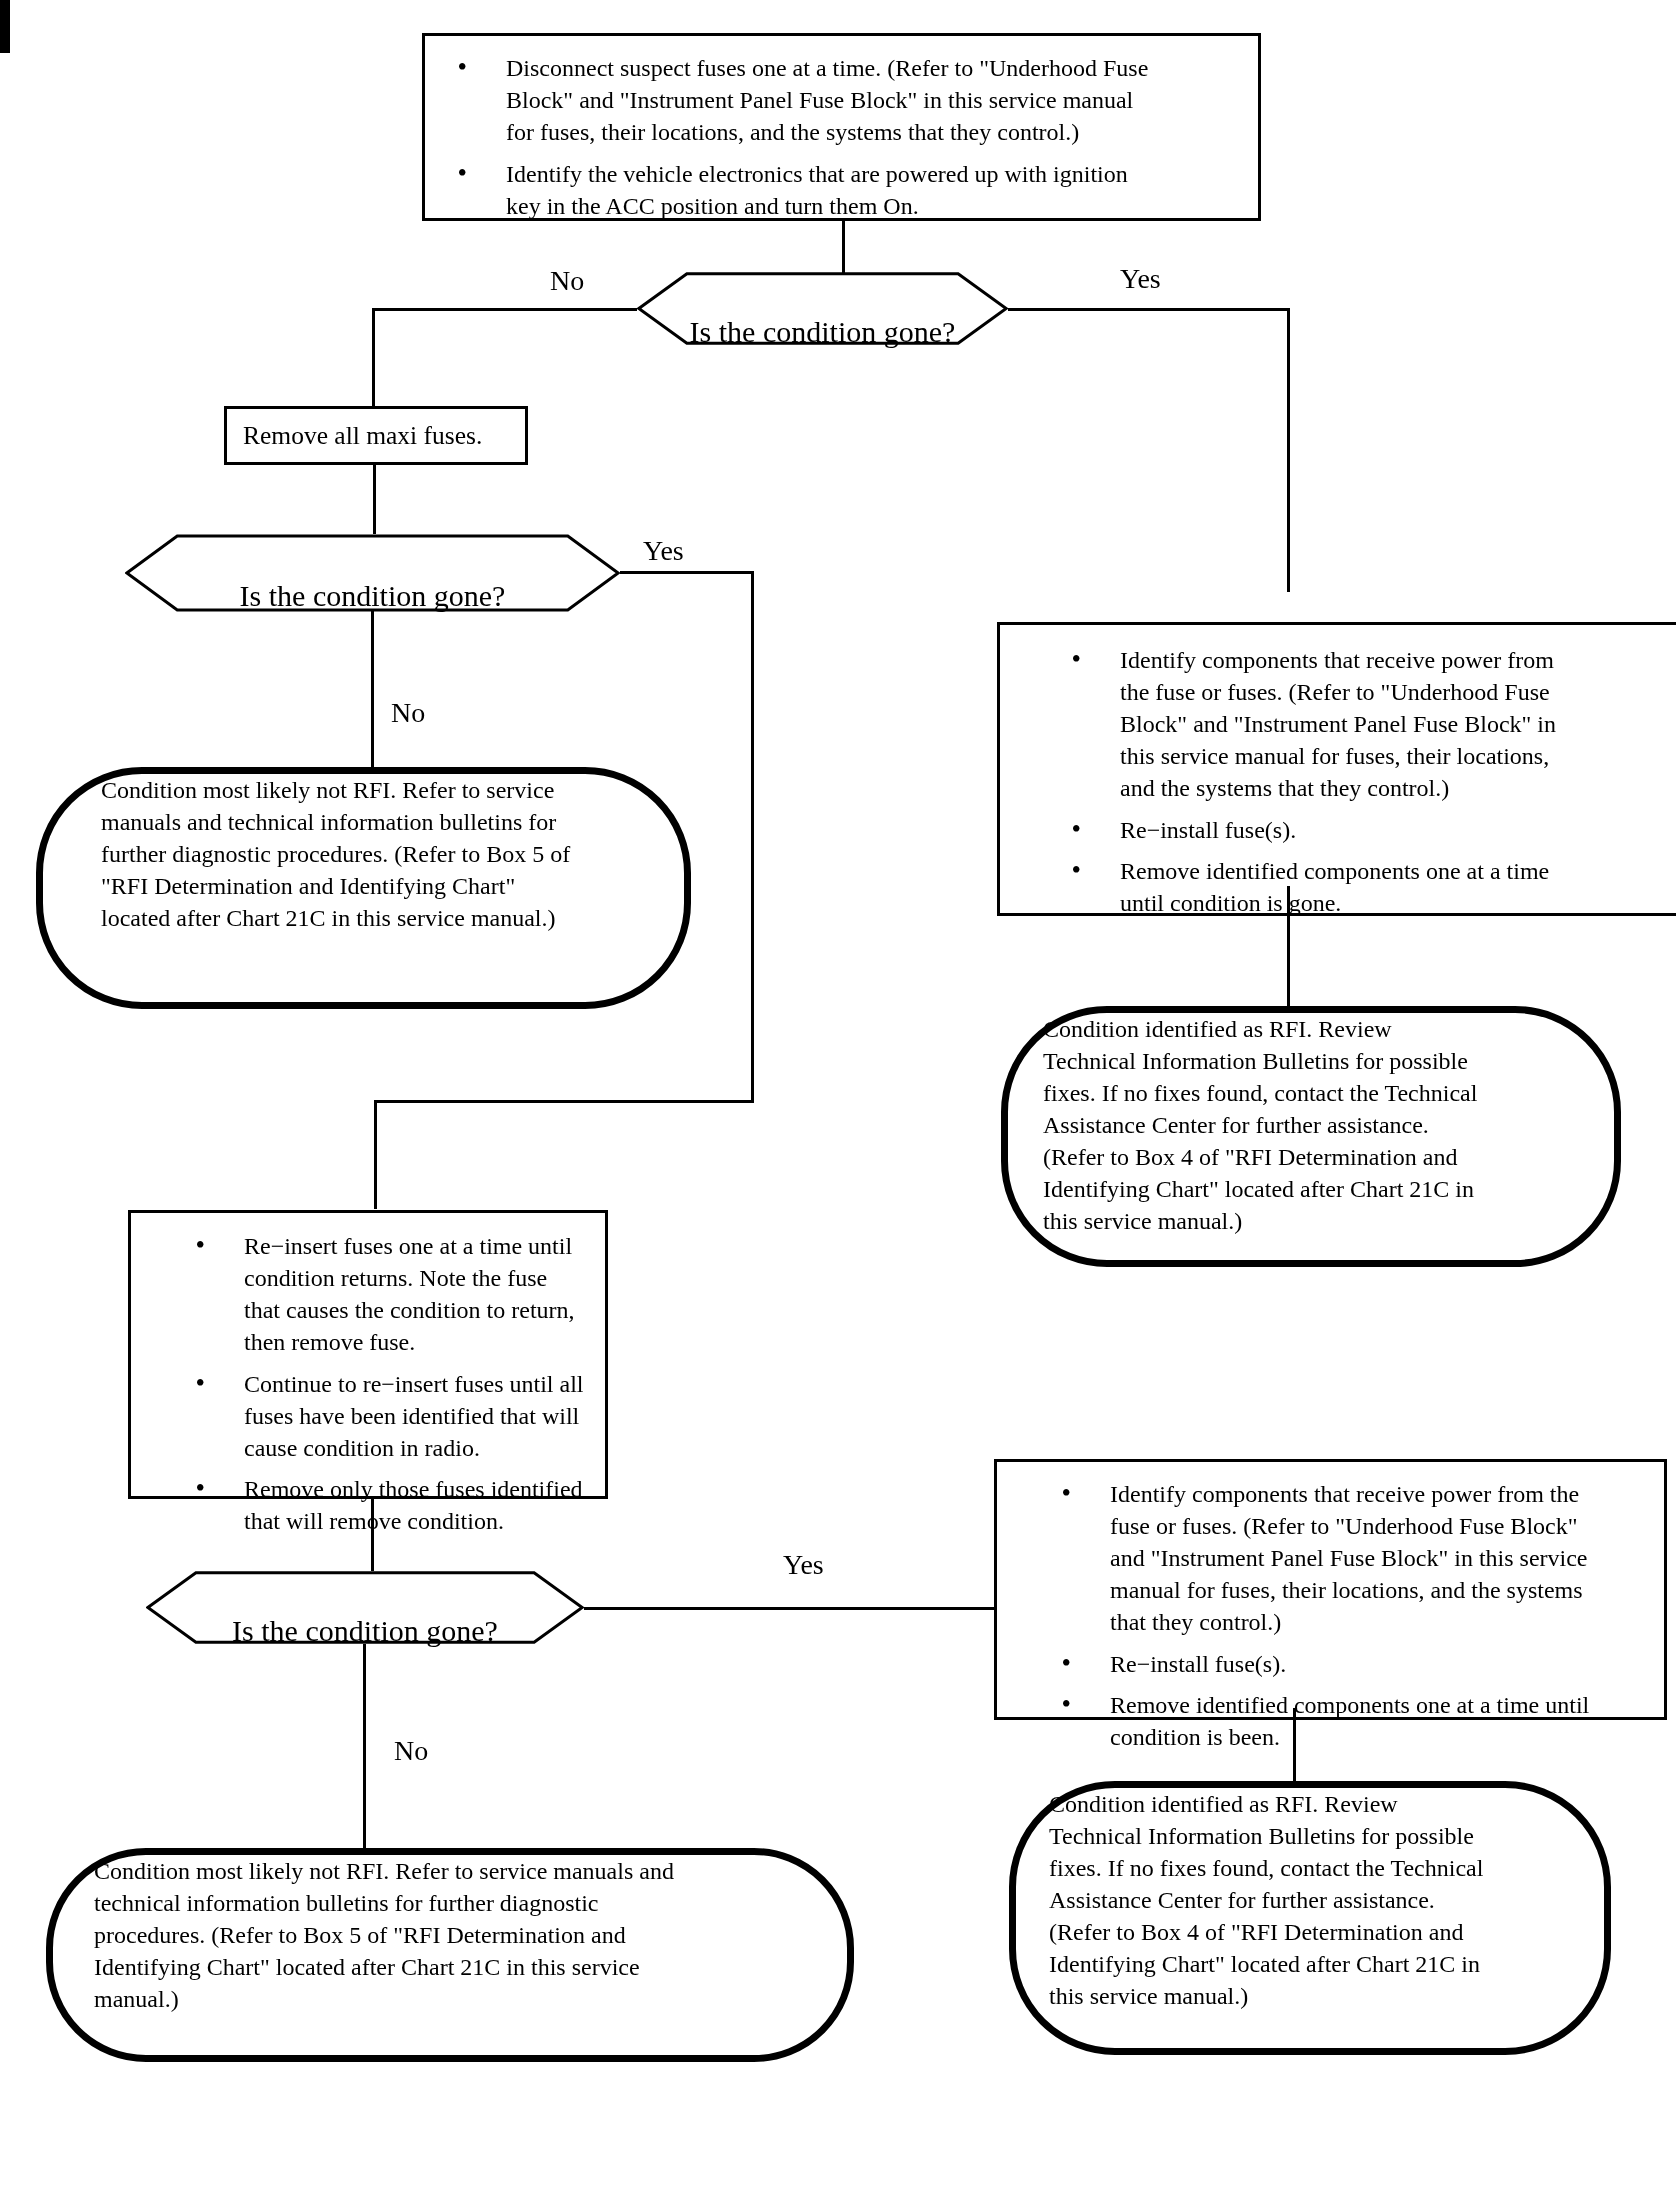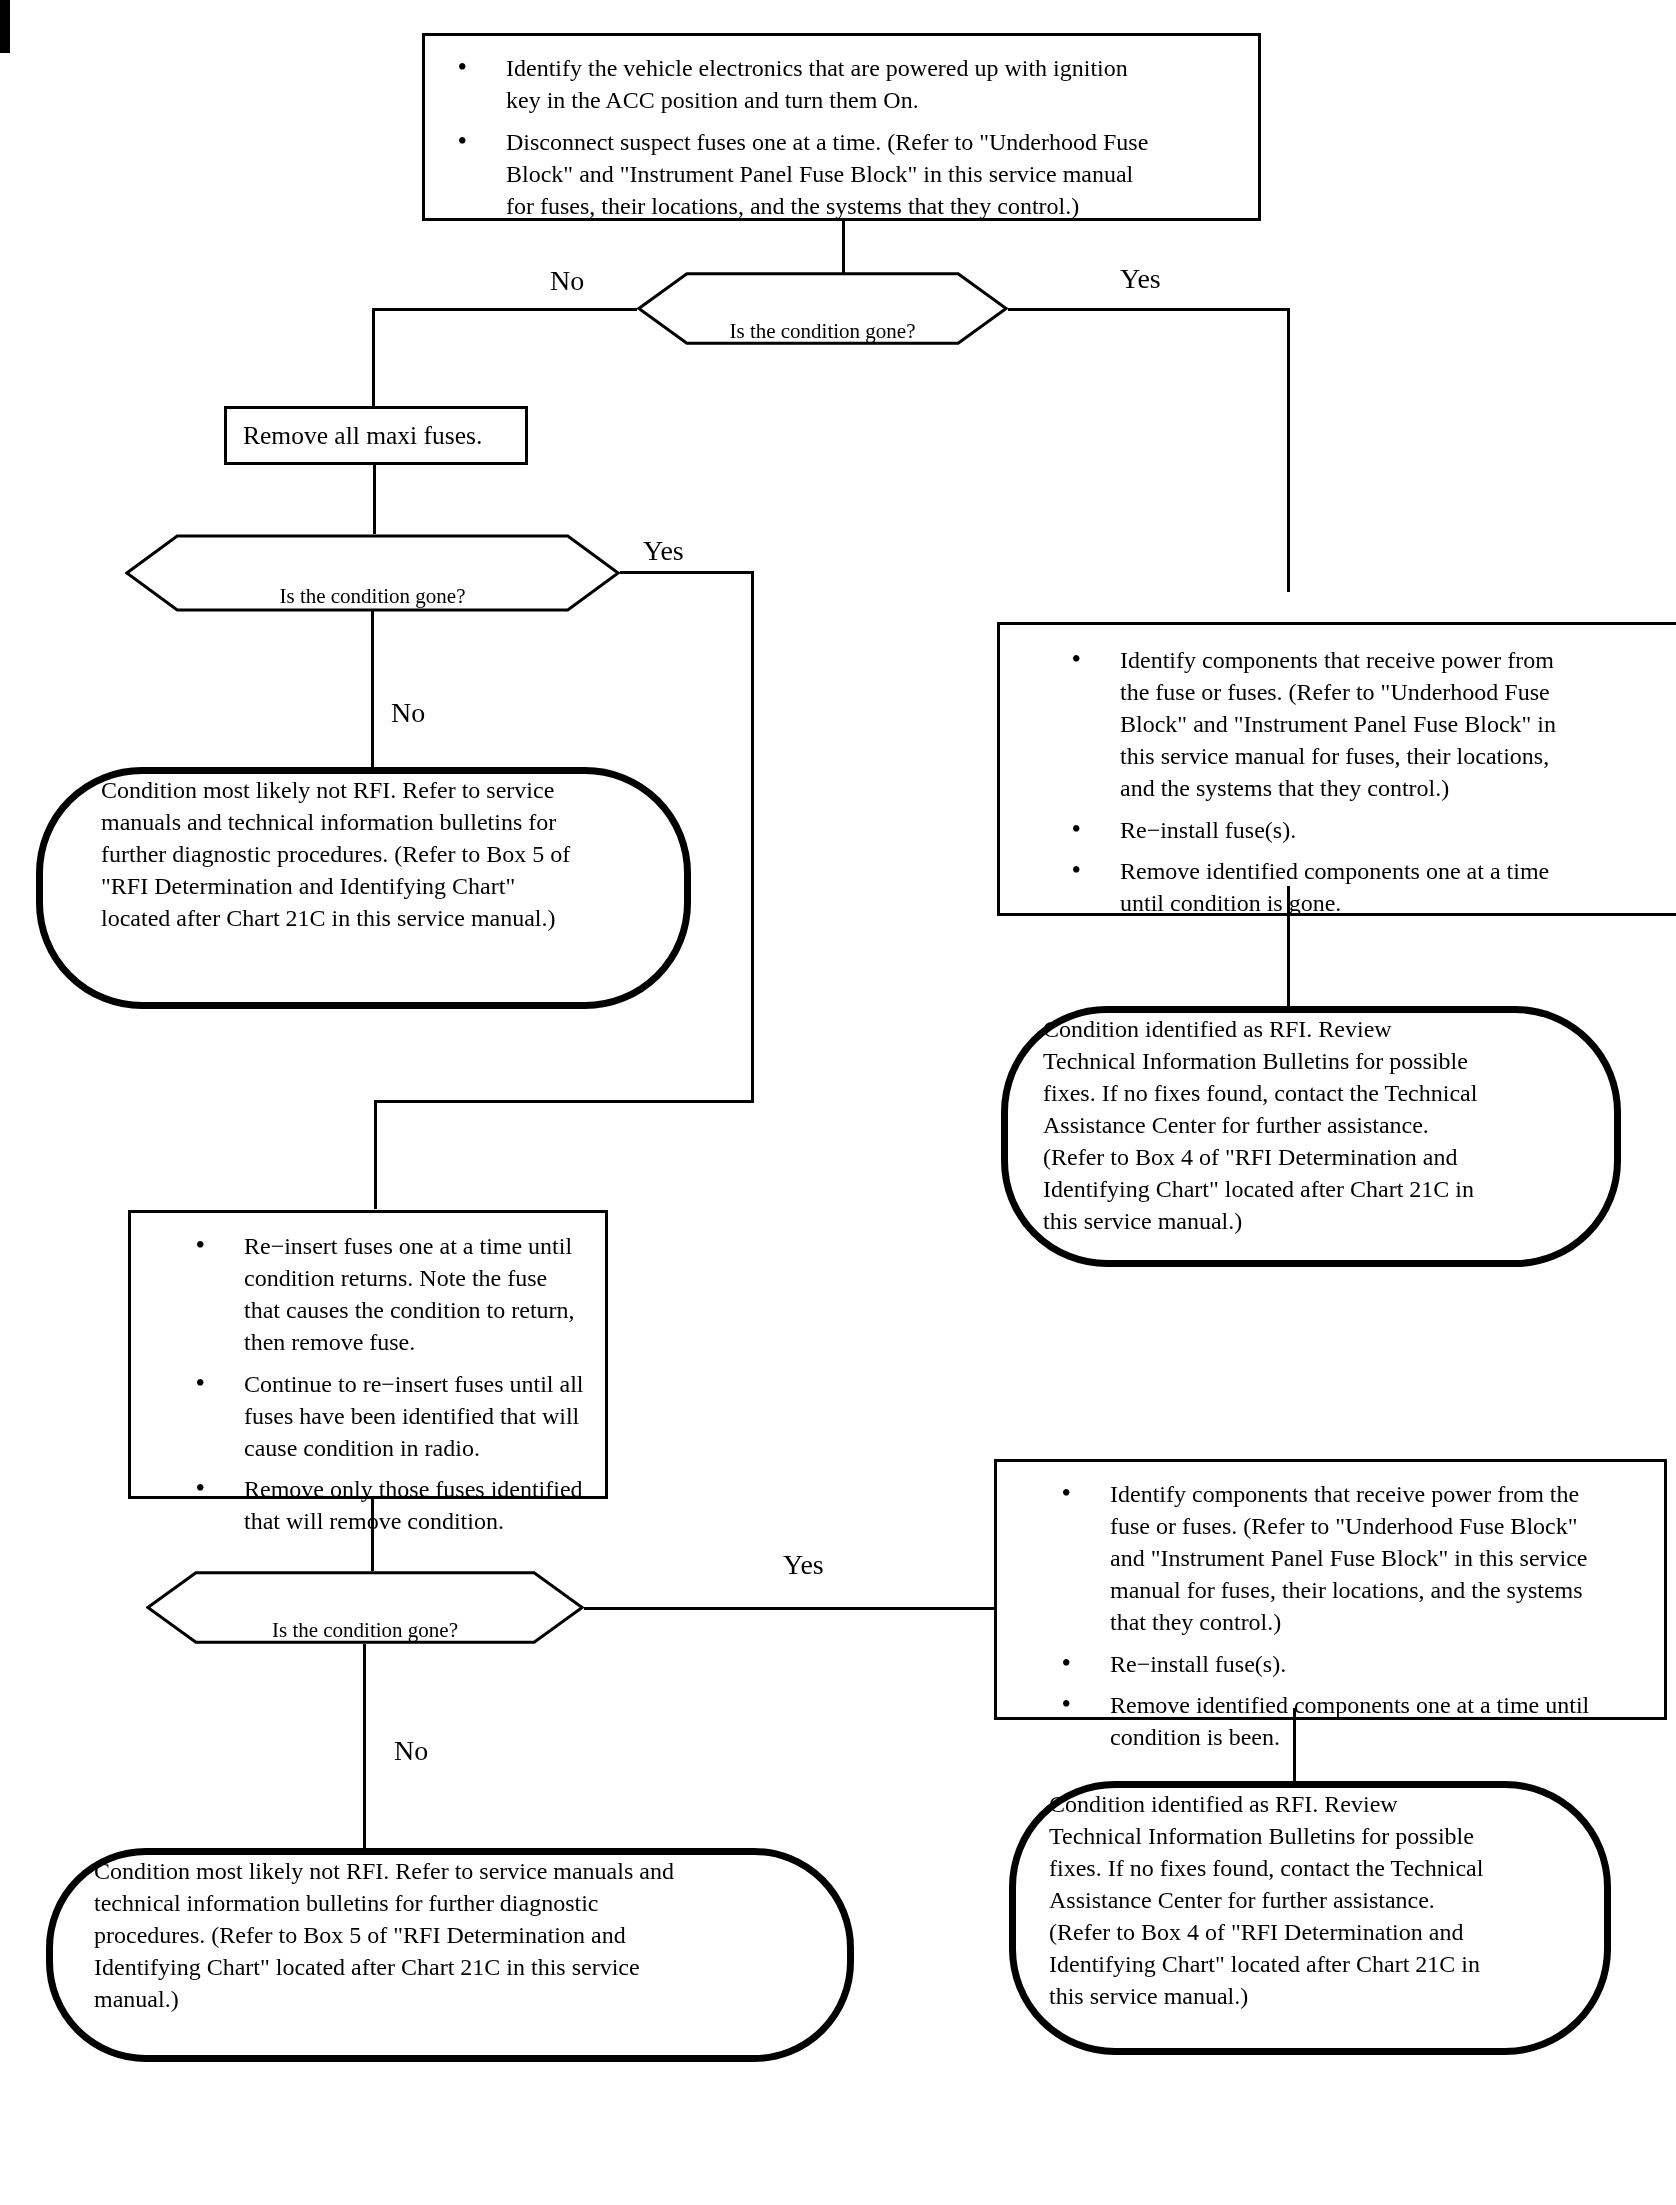--- a/index.html
+++ b/index.html
@@ -34,21 +34,21 @@
     content: "\2022";
     position: absolute; left: 3.6px; top: -1.2px;
     font-size: 27px;
   }
 
   .hex { position: absolute; }
   .hex svg { position: absolute; left: 0; top: 0; }
   .hex .hex-label {
     position: absolute; left: 0; top: 0; right: 0; bottom: 0;
     display: flex; align-items: center; justify-content: center;
-    font-size: 21px;
+    font-size: 30px;
     margin-top: 46px;
   }
 
   .line { position: absolute; background: #000000; }
   .edge-label { position: absolute; font-size: 28px; line-height: 28px; }
 
   
   #artifact { position: absolute; left: 0; top: 0; width: 9.7px; height: 53px; background: #000; }
 
   #n-start { left: 422px; top: 33px; width: 839px; height: 188px; padding: 16px 24px 0 29px; }
@@ -95,25 +95,25 @@
 </style>
 </head>
 <body>
 
 <div class="canvas">
 
   <div id="artifact"></div>
 
   <div class="node process" id="n-start">
     <ul class="bullets">
-      <li>Identify the vehicle electronics that are powered up with ignition
-key in the ACC position and turn them On.</li>
       <li>Disconnect suspect fuses one at a time. (Refer to "Underhood Fuse
 Block" and "Instrument Panel Fuse Block" in this service manual
 for fuses, their locations, and the systems that they control.)</li>
+      <li>Identify the vehicle electronics that are powered up with ignition
+key in the ACC position and turn them On.</li>
     </ul>
   </div>
 
   <div class="line" id="c-top"></div>
 
   <div class="hex" id="n-d1">
     <svg width="371" height="73" viewBox="0 0 610 120">
       <polygon points="3,60 82,3 528,3 607,60 528,117 82,117" fill="#ffffff" stroke="#000000" stroke-width="5"></polygon>
     </svg>
     <div class="hex-label">Is the condition gone?</div>

